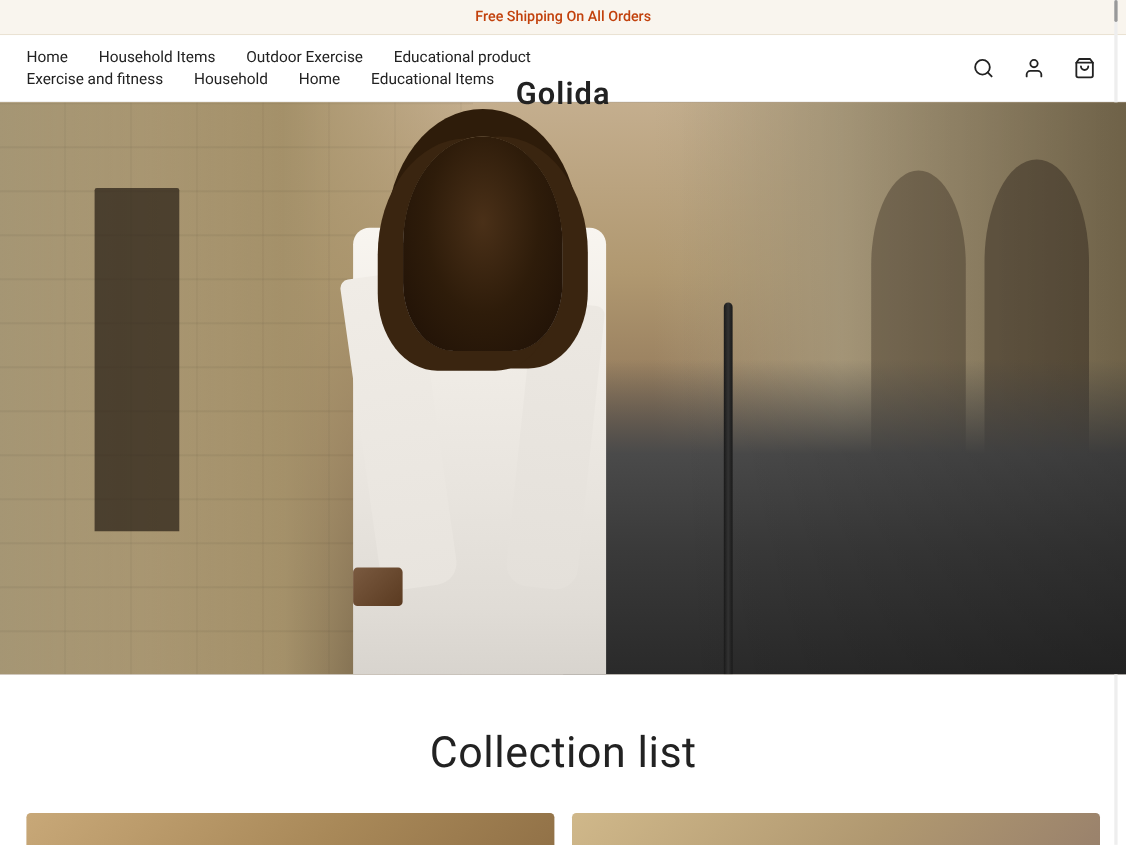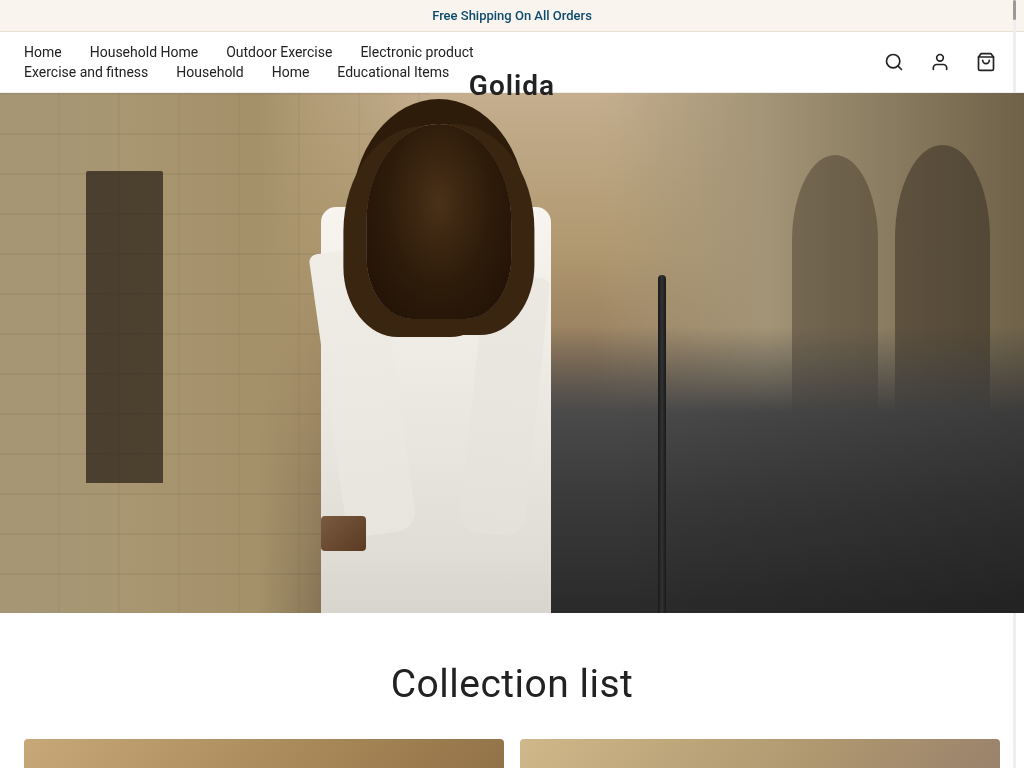--- a/index.html
+++ b/index.html
@@ -16,21 +16,21 @@
       overflow-x: hidden;
     }
 
     
     .announcement-bar {
       background: #f9f5ee;
       text-align: center;
       padding: 8px 0;
       font-size: 13px;
       font-weight: 500;
-      color: #0c4a6e;
+      color: #c2410c;
       border-bottom: 1px solid #e8e0d0;
     }
 
     
     .header {
       background: #fff;
       position: relative;
       padding: 0 24px;
       border-bottom: 1px solid #eee;
     }
@@ -196,23 +196,23 @@
 
 <header class="header">
   <div class="header-inner">
 
     <div class="logo" style="position:absolute; left:50%; top:50%; transform:translate(-50%,-50%); z-index:10; font-size:28px; font-weight:600; color:#222; letter-spacing:1px; cursor:pointer;">Golida</div>
 
     <div class="header-rows">
       <div class="header-row">
         <nav class="nav-group">
           <a class="nav-link">Home</a>
-          <a class="nav-link">Household Home</a>
+          <a class="nav-link">Household Items</a>
           <a class="nav-link">Outdoor Exercise</a>
-          <a class="nav-link">Electronic product</a>
+          <a class="nav-link">Educational product</a>
         </nav>
       </div>
 
       <div class="header-row2" style="padding-top:4px; padding-bottom:12px;">
         <nav class="nav-group">
           <a class="nav-link">Exercise and fitness</a>
           <a class="nav-link">Household</a>
           <a class="nav-link">Home</a>
           <a class="nav-link">Educational Items</a>
         </nav>

